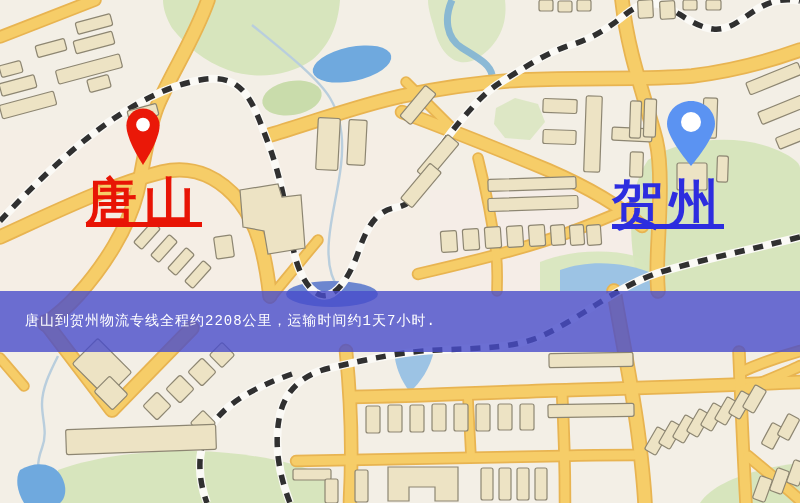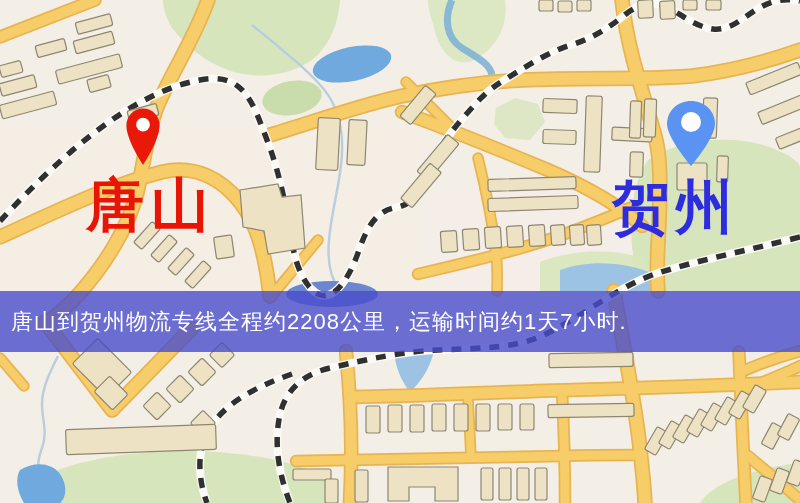--- a/index.html
+++ b/index.html
@@ -17,34 +17,35 @@
   .bld{fill:var(--building_fill);stroke:var(--building_stroke);stroke-width:1.2;}
   .park{fill:var(--park);stroke:none;}
   .park-dark{fill:#c9dcab;}
   .water-f{fill:var(--water);}
   .water-soft{fill:#9cc3e4;}
   .stream{fill:none;stroke:#b9cedd;stroke-width:2.4;}
   
   .pin{position:absolute;}
   
   .city-label{
-    position:absolute;font-weight:700;font-size:58px;line-height:1;
-    letter-spacing:7px;white-space:nowrap;
+    position:absolute;font-weight:700;font-size:51px;line-height:1;
+    letter-spacing:7px;white-space:nowrap;text-decoration:underline;
   }
   .city-label.origin{left:86px;top:176px;color:var(--origin_label);}
   .city-label.dest{left:612px;top:178px;color:var(--dest_label);letter-spacing:5px;}
   
   .banner{
     position:absolute;left:0;top:291px;width:800px;height:61px;
     background:var(--banner_bg);
   }
   .banner span{
-    display:block;padding-left:11px;line-height:61px;
-    color:var(--banner_text);font-size:22px;letter-spacing:1px;
+    display:block;padding-left:25px;line-height:61px;
+    color:var(--banner_text);font-size:14px;letter-spacing:1px;
     white-space:nowrap;
+    font-family:Liberation Mono, monospace;
   }
 </style>
 </head>
 <body>
 
 <div class="stage">
 
   <svg class="map" width="800" height="503" viewBox="0 0 800 503">
 
     <rect x="0" y="0" width="800" height="503" fill="#f3efe6"></rect>

